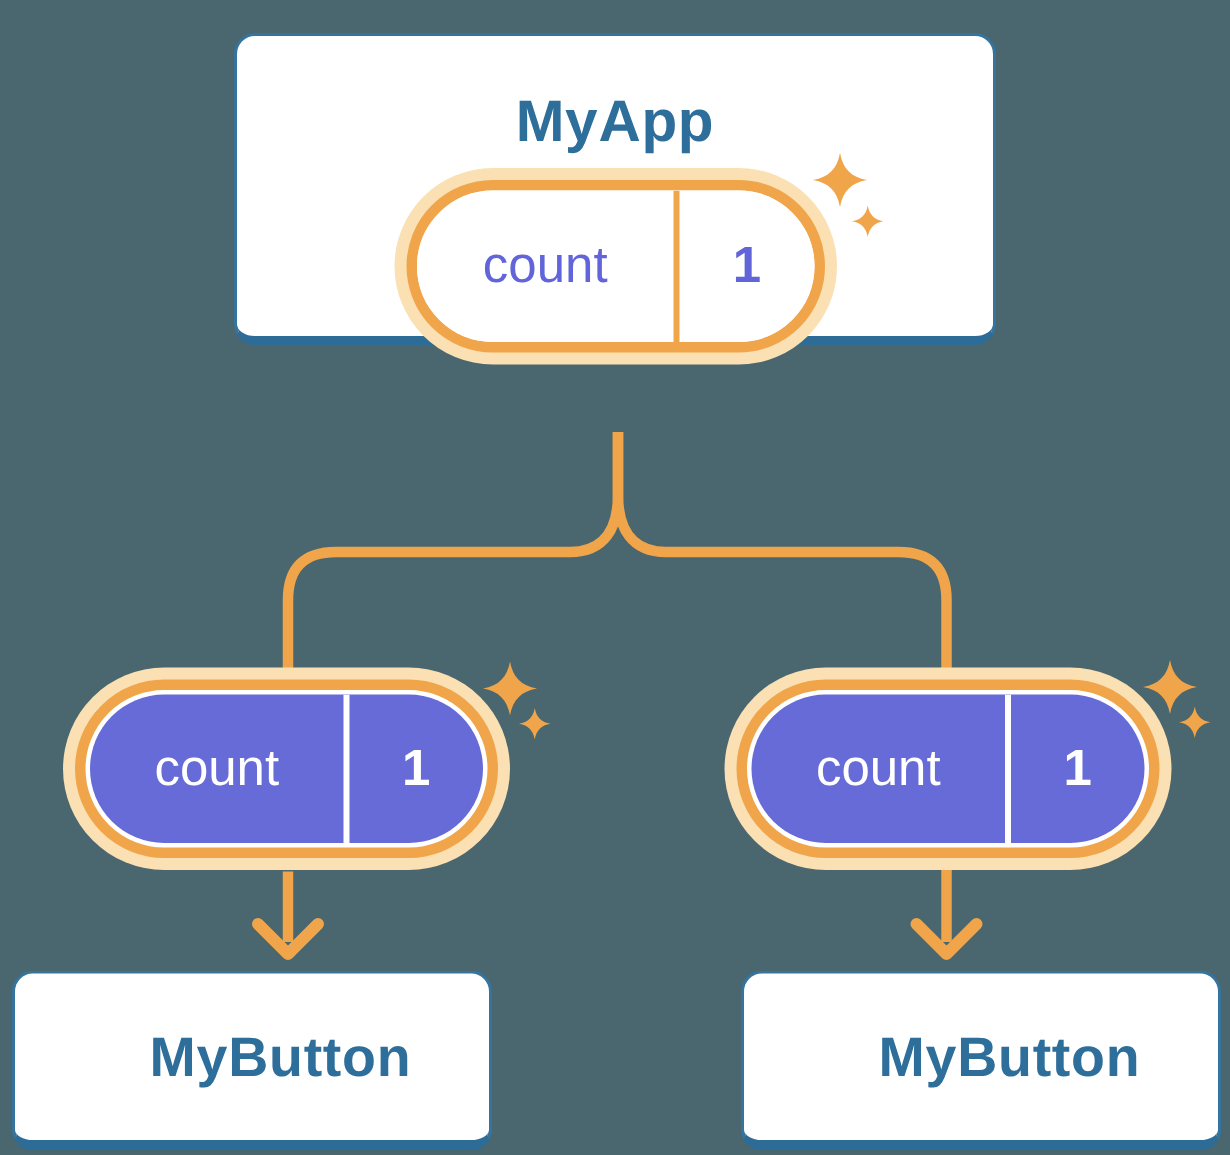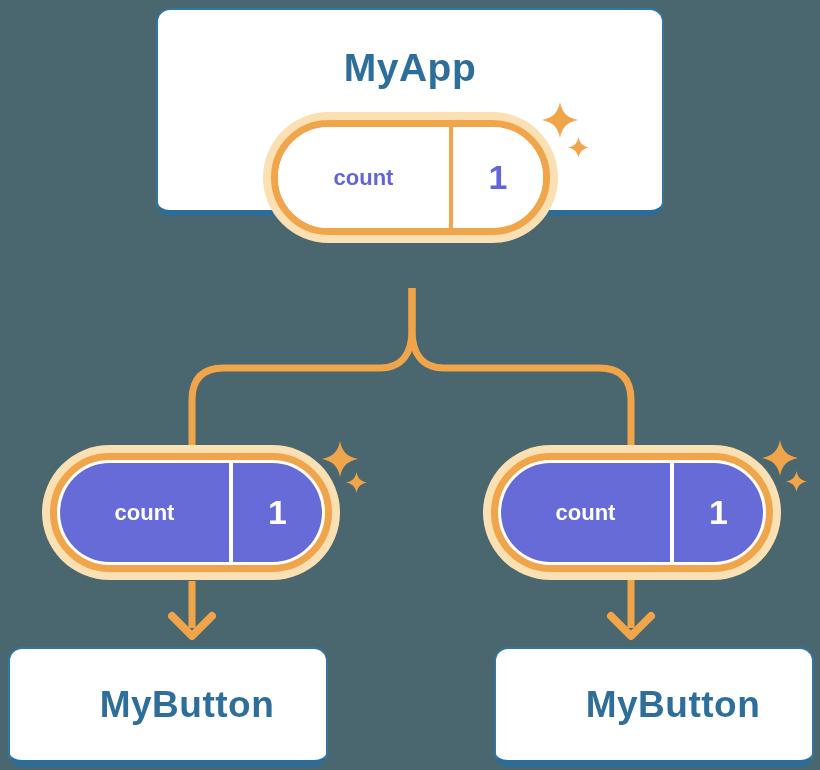--- a/index.html
+++ b/index.html
@@ -37,21 +37,21 @@
     stroke-linejoin: round;
   }
   .card {
     position: absolute;
     box-sizing: border-box;
     background: var(--card-fill);
     border: 2px solid var(--card-border);
     border-bottom: 6px solid var(--card-border-bottom);
     border-radius: 14px;
   }
-  .root-card { left: 156px; top: 8px; width: 508px; height: 208px; }
+  .root-card { left: 156px; top: 22px; width: 508px; height: 208px; }
   .root-title {
     position: absolute;
     left: 0; top: 36px; width: 100%;
     text-align: center;
     font-size: 39px;
     font-weight: 700;
     letter-spacing: 0.5px;
     color: var(--text-blue);
   }
   .child-card {
@@ -97,22 +97,22 @@
   .pill-light .pill-core { background: #ffffff; margin: 0; }
   .pill-purple .pill-core { background: var(--purple); margin: 3px; }
   .seg {
     display: flex;
     align-items: center;
     justify-content: center;
   }
   .seg-key { flex: 1.9; }
   .seg-val { flex: 1; }
   .seg-key span {
-    font-size: 22px;
-    font-weight: 700;
+    font-size: 34px;
+    font-weight: 400;
   }
   .seg-val span {
     font-size: 34px;
     font-weight: 700;
   }
   .pill-light .seg span { color: var(--purple-text); }
   .pill-purple .seg span { color: #ffffff; }
   .divider { width: 4px; }
   .pill-light .divider { background: var(--orange); }
   .pill-purple .divider { background: #ffffff; }

